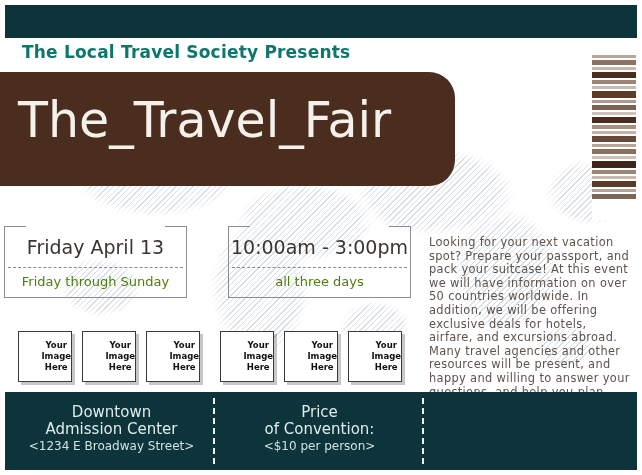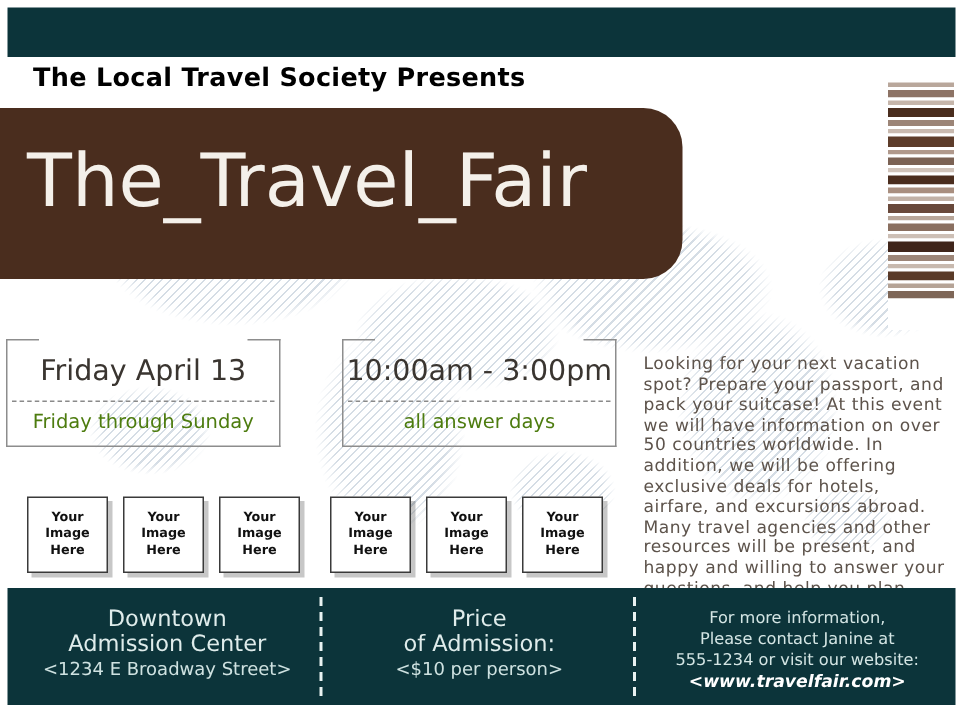--- a/index.html
+++ b/index.html
@@ -26,21 +26,21 @@
   .titleband{
     position:absolute;left:5px;top:38px;width:632px;height:34px;
     background:#ffffff;
   }
   .presents{
     position:absolute;left:22px;top:42px;
     font-family:"DejaVu Sans", sans-serif;
     font-weight:bold;
     font-size:17px;
     letter-spacing:.2px;
-    color:#000000;
+    color:#0f766e;
     white-space:nowrap;
   }
 
   
   .mapzone{
     position:absolute;left:5px;top:72px;width:632px;height:316px;
     background:#ffffff;
     overflow:hidden;
   }
   .maphatch{
@@ -157,21 +157,21 @@
   
   .imgstrip{
     position:absolute;left:18px;top:331px;width:400px;height:56px;
   }
   .imgbox{
     position:absolute;top:0;width:54px;height:51px;
     background:#ffffff;
     border:1px solid #3a3a3a;
     box-shadow:3px 3px 0 rgba(0,0,0,.22);
     box-sizing:border-box;
-    display:flex;align-items:center;justify-content:center;
+    display:flex;align-items:center;justify-content:flex-end;
   }
   .imgbox span{
     font-family:"DejaVu Sans", sans-serif;
     font-size:8.5px;
     font-weight:bold;
     line-height:11px;
     color:#111;
     text-align:center;
     display:block;
   }
@@ -297,21 +297,21 @@
   <div class="infobox" id="box-time">
     <div class="frame">
       <div class="cap-l"></div>
       <div class="cap-r"></div>
       <div class="edge-l"></div>
       <div class="edge-r"></div>
       <div class="edge-b"></div>
     </div>
     <div class="big">10:00am - 3:00pm</div>
     <div class="dash"></div>
-    <div class="small">all answer days</div>
+    <div class="small">all three days</div>
   </div>
 
   <div class="desc">Looking for your next vacation spot? Prepare your passport, and pack your suitcase! At this event we will have information on over 50 countries worldwide. In addition, we will be offering exclusive deals for hotels, airfare, and excursions abroad. Many travel agencies and other resources will be present, and happy and willing to answer your questions, and help you plan your next adventure</div>
 
   <div class="imgstrip" id="imgstrip">
       <div class="imgbox" style="left: 0px;">
         <span style="white-space: pre;">Your
 Image
 Here</span>
       </div>
@@ -347,25 +347,19 @@
     <div class="fdiv" id="fdiv-2"></div>
 
     <div class="fcol" id="fcol-venue">
       <div class="fline1">Downtown</div>
       <div class="fline2">Admission Center</div>
       <div class="fline3">&lt;1234 E Broadway Street&gt;</div>
     </div>
 
     <div class="fcol" id="fcol-price">
       <div class="fline1">Price</div>
-      <div class="fline2">of Admission:</div>
+      <div class="fline2">of Convention:</div>
       <div class="fline3">&lt;$10 per person&gt;</div>
     </div>
 
-    <div class="fcol" id="fcol-contact">
-      <div class="cline first">For more information,</div>
-      <div class="cline">Please contact Janine at</div>
-      <div class="cline">555-1234 or visit our website:</div>
-      <div class="cline url">&lt;www.travelfair.com&gt;</div>
-    </div>
   </div>
 
 </div>
 
 </body></html>

